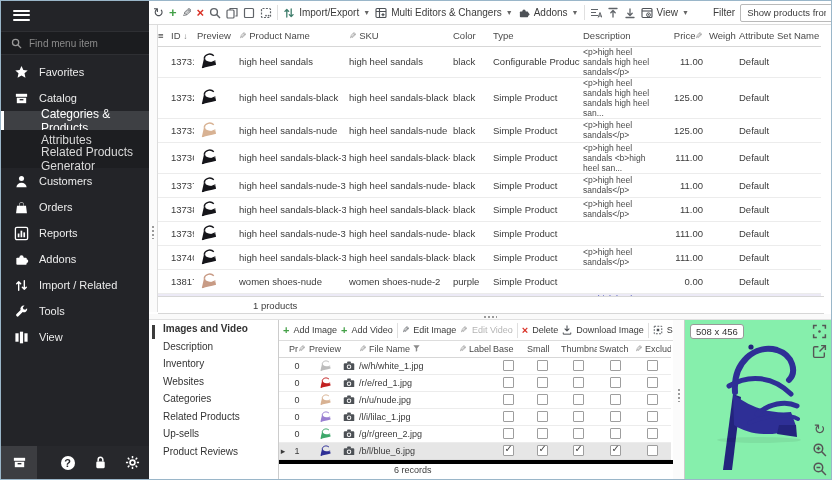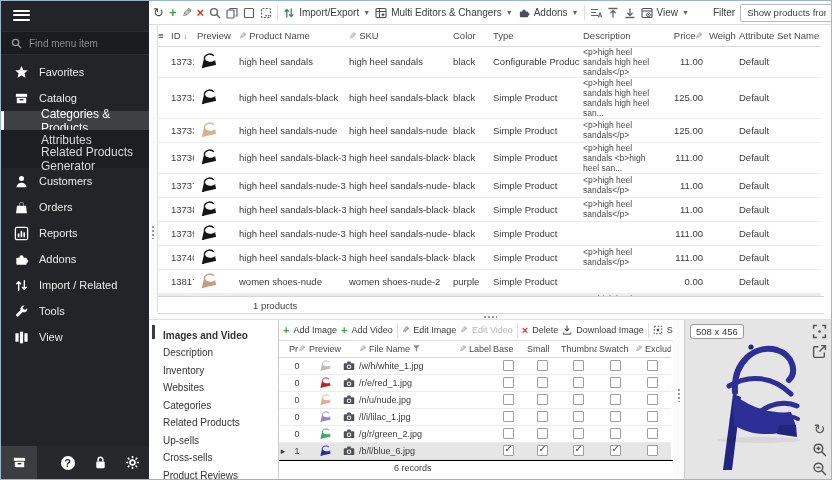--- a/index.html
+++ b/index.html
@@ -86,21 +86,21 @@
               border-bottom:1px solid #d7d7d7; background:#fff; font-size:9.5px; color:#3c3c3c;
               display:flex; align-items:center; padding-left:95px;}
   .hsplit{ position:absolute; left:0; right:0; top:313px; height:6px; background:#fafafa;
            border-bottom:1px solid #e0e0e0; cursor:row-resize; display:flex; align-items:center; justify-content:center;}
   .dotsh{ width:14px; height:4px;
           background:radial-gradient(circle,#9a9a9a 1px,transparent 1.3px); background-size:4px 4px;}
 
   
   .bottom{ position:absolute; left:0; right:0; top:319px; bottom:0;}
   .tabs{ position:absolute; left:0; top:0; width:130px; bottom:0; border-right:1px solid #ccc; background:#fff; padding-top:3px;}
-  .tab{ height:17.5px; display:flex; align-items:flex-end; padding-left:14px; font-size:10px; color:#333;
+  .tab{ height:17.5px; display:flex; align-items:flex-start; padding-left:14px; font-size:10px; color:#333;
         cursor:pointer; position:relative;}
   .tab.active{ font-weight:bold;}
   .tab.active::before{ content:''; position:absolute; left:3px; top:2px; bottom:2px; width:3px; background:#3c3c3c;}
 
   .bmain{ position:absolute; left:130px; top:0; width:394px; bottom:0; background:#fff;}
   .btbar{ height:21px; border-bottom:1px solid #ddd; display:flex; align-items:center; gap:4px;
           padding:0 4px; font-size:9px; color:#3c3c3c; white-space:nowrap;}
   .btbar .tb-btn .ic{ width:10px; height:10px;}
   .btbar .ch{ font-size:11px; line-height:1;}
   .disabled{ color:#b5b5b5 !important;}
@@ -109,28 +109,28 @@
                   border-bottom:1px solid #d7d7d7; padding:0 2px; white-space:nowrap; overflow:hidden; cursor:pointer;}
   table.bgrid td{ height:17px; font-size:9px; color:#3a3a3a; border-bottom:1px solid #ececec;
                   padding:0 2px; white-space:nowrap; overflow:hidden;}
   table.bgrid tr.sel td{ background:#e6e6e6; color:#3a3a3a; border-bottom:1px solid #dcdcdc;}
   .shoe-s{ width:15px; height:15px; margin:0 auto;}
   .cam{ width:12px; height:10px; color:#4d5156; cursor:pointer; margin:0 auto;}
   .cb{ width:11px; height:11px; border:1px solid #9e9e9e; border-radius:1px; display:inline-block;
        background:#fff; position:relative; cursor:pointer; vertical-align:middle;}
   .cb.on::after{ content:'\2713'; position:absolute; left:1px; top:-3px; font-size:10px; color:#444;}
   .ctr{ text-align:center;}
-  .bstatus{ height:16px; border-top:1px solid #000000; font-size:9px; display:flex; align-items:center; padding-left:115px; color:#3c3c3c;}
+  .bstatus{ height:16px; border-top:4px solid #000000; font-size:9px; display:flex; align-items:center; padding-left:115px; color:#3c3c3c;}
 
   .vsplit2{ position:absolute; left:524px; top:0; width:12px; bottom:0; background:#fbfbfb;
             border-right:1px solid #ccc; cursor:col-resize;}
   .vsplit2 .dotsv{ left:4px; top:68px;}
 
   
-  .preview{ position:absolute; left:536px; right:0; top:0; bottom:0; background:#e5e5e5;}
+  .preview{ position:absolute; left:536px; right:0; top:0; bottom:0; background:#86efac;}
   .badge{ position:absolute; left:5px; top:4px; border:1px solid #999; border-radius:3px; background:#fff;
           font-size:9.5px; color:#333; padding:1px 5px; z-index:3;}
   .pv-shoe{ position:absolute; left:8px; top:10px; width:112px; height:146px; z-index:1;}
   .pvi{ position:absolute; width:15px; height:15px; color:#555; cursor:pointer; z-index:3;}
   .pvi .ic{ width:15px; height:15px;}
   .pvi.ch{ font-size:14px; line-height:15px; text-align:center;}
 </style>
 </head>
 <body>
 
@@ -708,23 +708,20 @@
           </div>
 
           <div class="tab">
             <span>Related Products</span>
           </div>
 
           <div class="tab">
             <span>Up-sells</span>
           </div>
 
-          <div class="tab">
-            <span>Cross-sells</span>
-          </div>
 
           <div class="tab">
             <span>Product Reviews</span>
           </div>
 
       </div>
 
       <div class="bmain">
         <div class="btbar">
           <span class="tb-btn">

